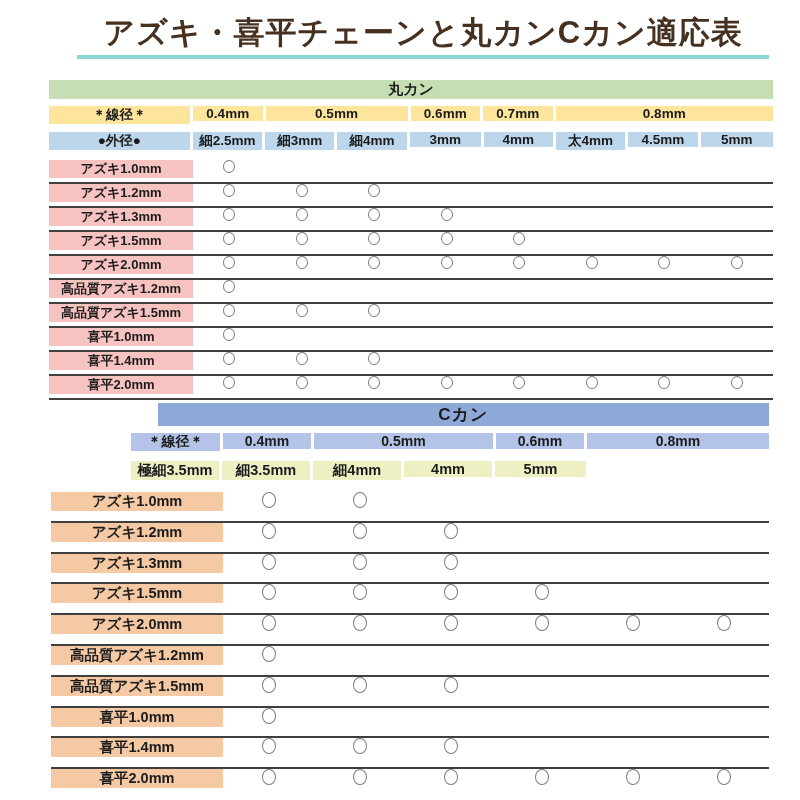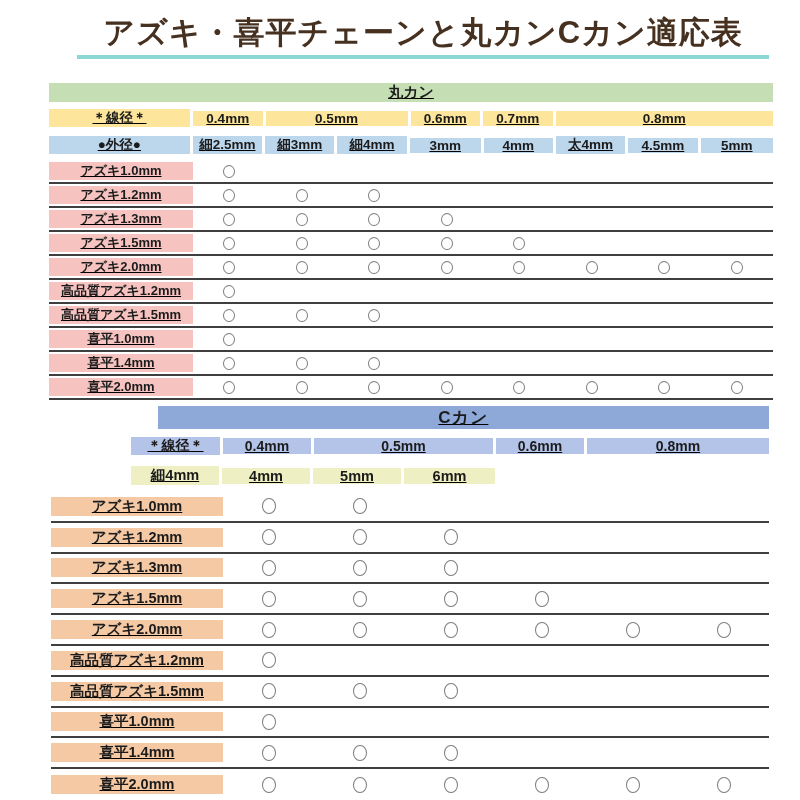--- a/index.html
+++ b/index.html
@@ -12,21 +12,21 @@
   body{font-family:"Liberation Sans","DejaVu Sans",sans-serif;}
   .page{position:relative;width:800px;height:800px;overflow:hidden;background:#ffffff;margin-left:11px;}
 
   .title-wrap{width:692px;margin:14px 42px 0 66px;border-bottom:4px solid var(--teal);padding-bottom:3px;text-align:center;}
   .title-wrap h1{font-size:31px;font-weight:bold;color:var(--titletext);letter-spacing:1px;line-height:38px;white-space:nowrap;}
 
   .tbl{display:block;}
   .tbl1{margin:21px 0 0 38px;width:724px;}
   .tbl2{margin:3px 0 0 40px;width:718px;}
 
-  .row{display:flex;align-items:center;text-decoration:underline;}
+  .row{display:flex;align-items:flex-start;}
   .cell{display:flex;align-items:center;justify-content:center;white-space:nowrap;overflow:hidden;
         font-weight:bold;color:var(--ink);}
   .spacer{background:transparent;}
 
   
   .hdrrow .cell:not(:last-child){border-right:3px solid #fff;}
 
   
   .tbl1 .hrow{height:24px;margin-bottom:2px;}
   .tbl1 .wrow{height:24px;margin-bottom:2px;}
@@ -285,24 +285,25 @@
       <div class="row wrow hdrrow">
         <div class="spacer" style="width: 80px;"></div>
         <div class="cell wcell" style="width: 92px;">＊線径＊</div>
         <div class="cell wcell" style="width: 91px;">0.4mm</div>
         <div class="cell wcell" style="width: 182px;">0.5mm</div>
         <div class="cell wcell" style="width: 91px;">0.6mm</div>
         <div class="cell wcell" style="width: 182px;">0.8mm</div>
       </div>
       <div class="row orow hdrrow">
         <div class="spacer" style="width: 80px;"></div>
+        <div class="cell ocell" style="width: 91px;">極細3.5mm</div>
+        <div class="cell ocell" style="width: 91px;">細3.5mm</div>
         <div class="cell ocell" style="width: 91px;">細4mm</div>
         <div class="cell ocell" style="width: 91px;">4mm</div>
         <div class="cell ocell" style="width: 91px;">5mm</div>
-        <div class="cell ocell" style="width: 91px;">6mm</div>
       </div>
       <div class="row drow">
         <div class="cell rowlabel" style="width: 172px;">アズキ1.0mm</div>
         <div class="cell markcell" style="width: 91px;">
           <span class="mark"></span>
         </div>
         <div class="cell markcell" style="width: 91px;">
           <span class="mark"></span>
         </div>
         <div class="cell markcell" style="width: 91px;"></div>

